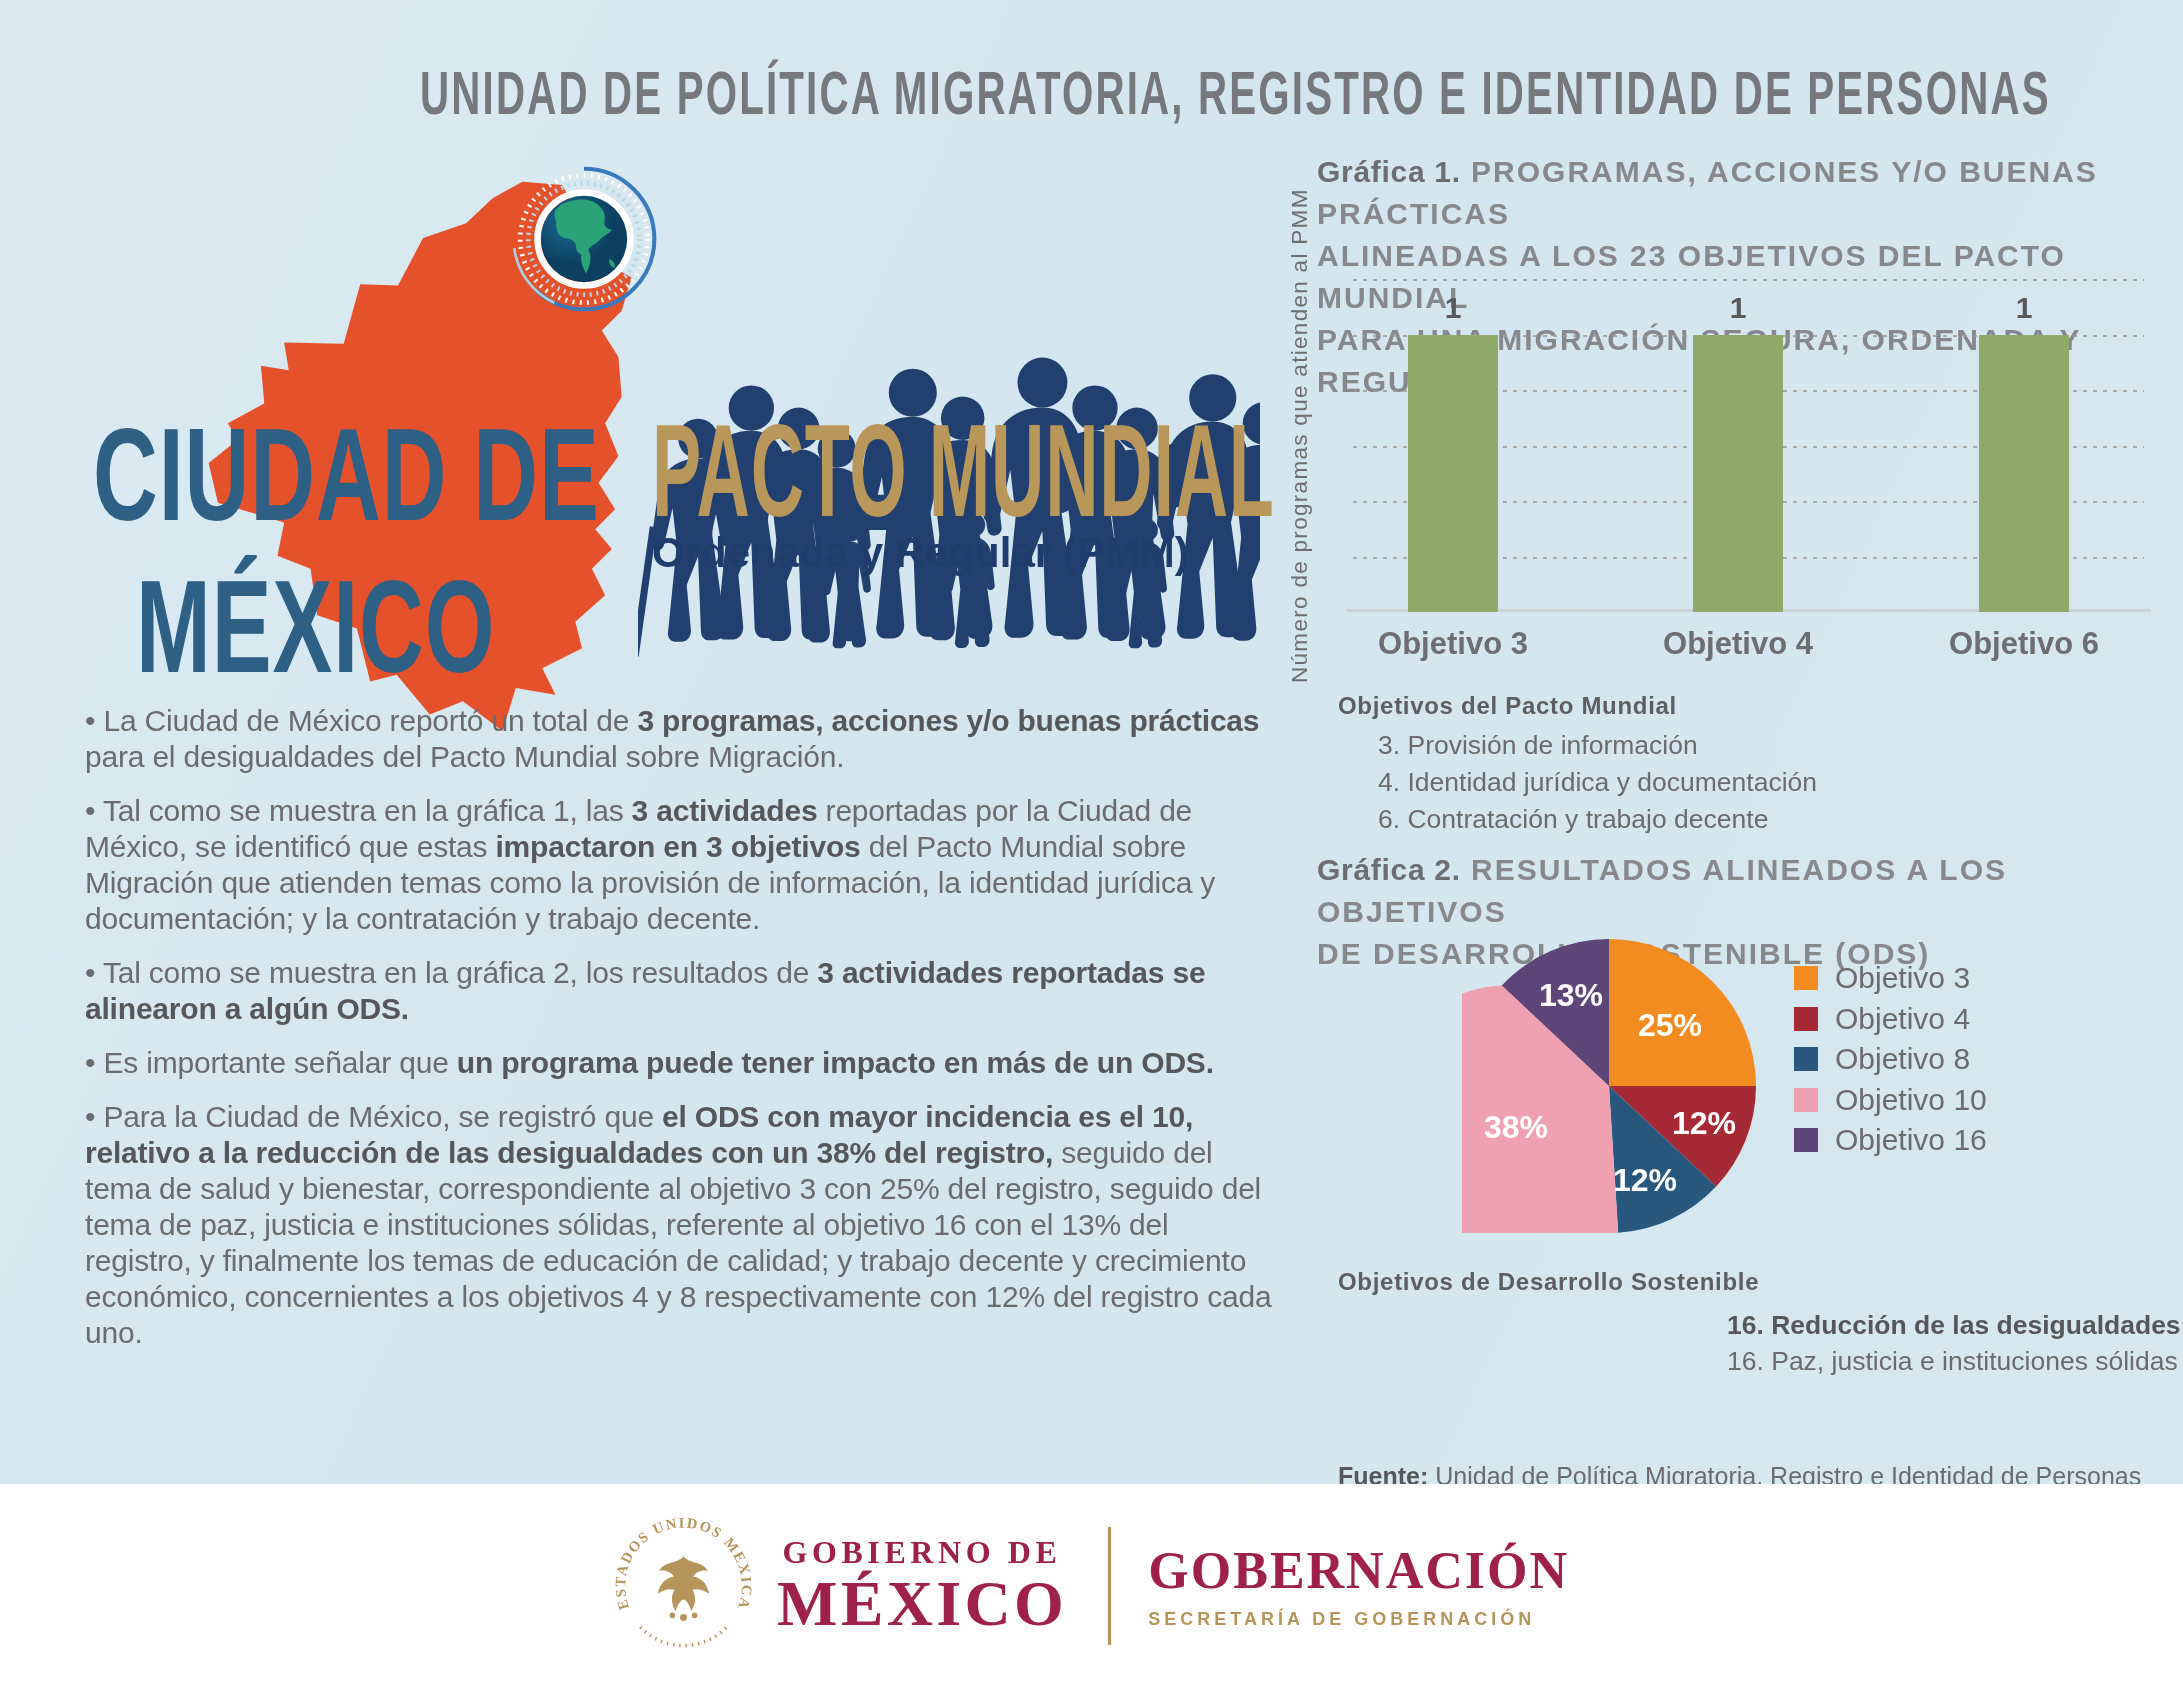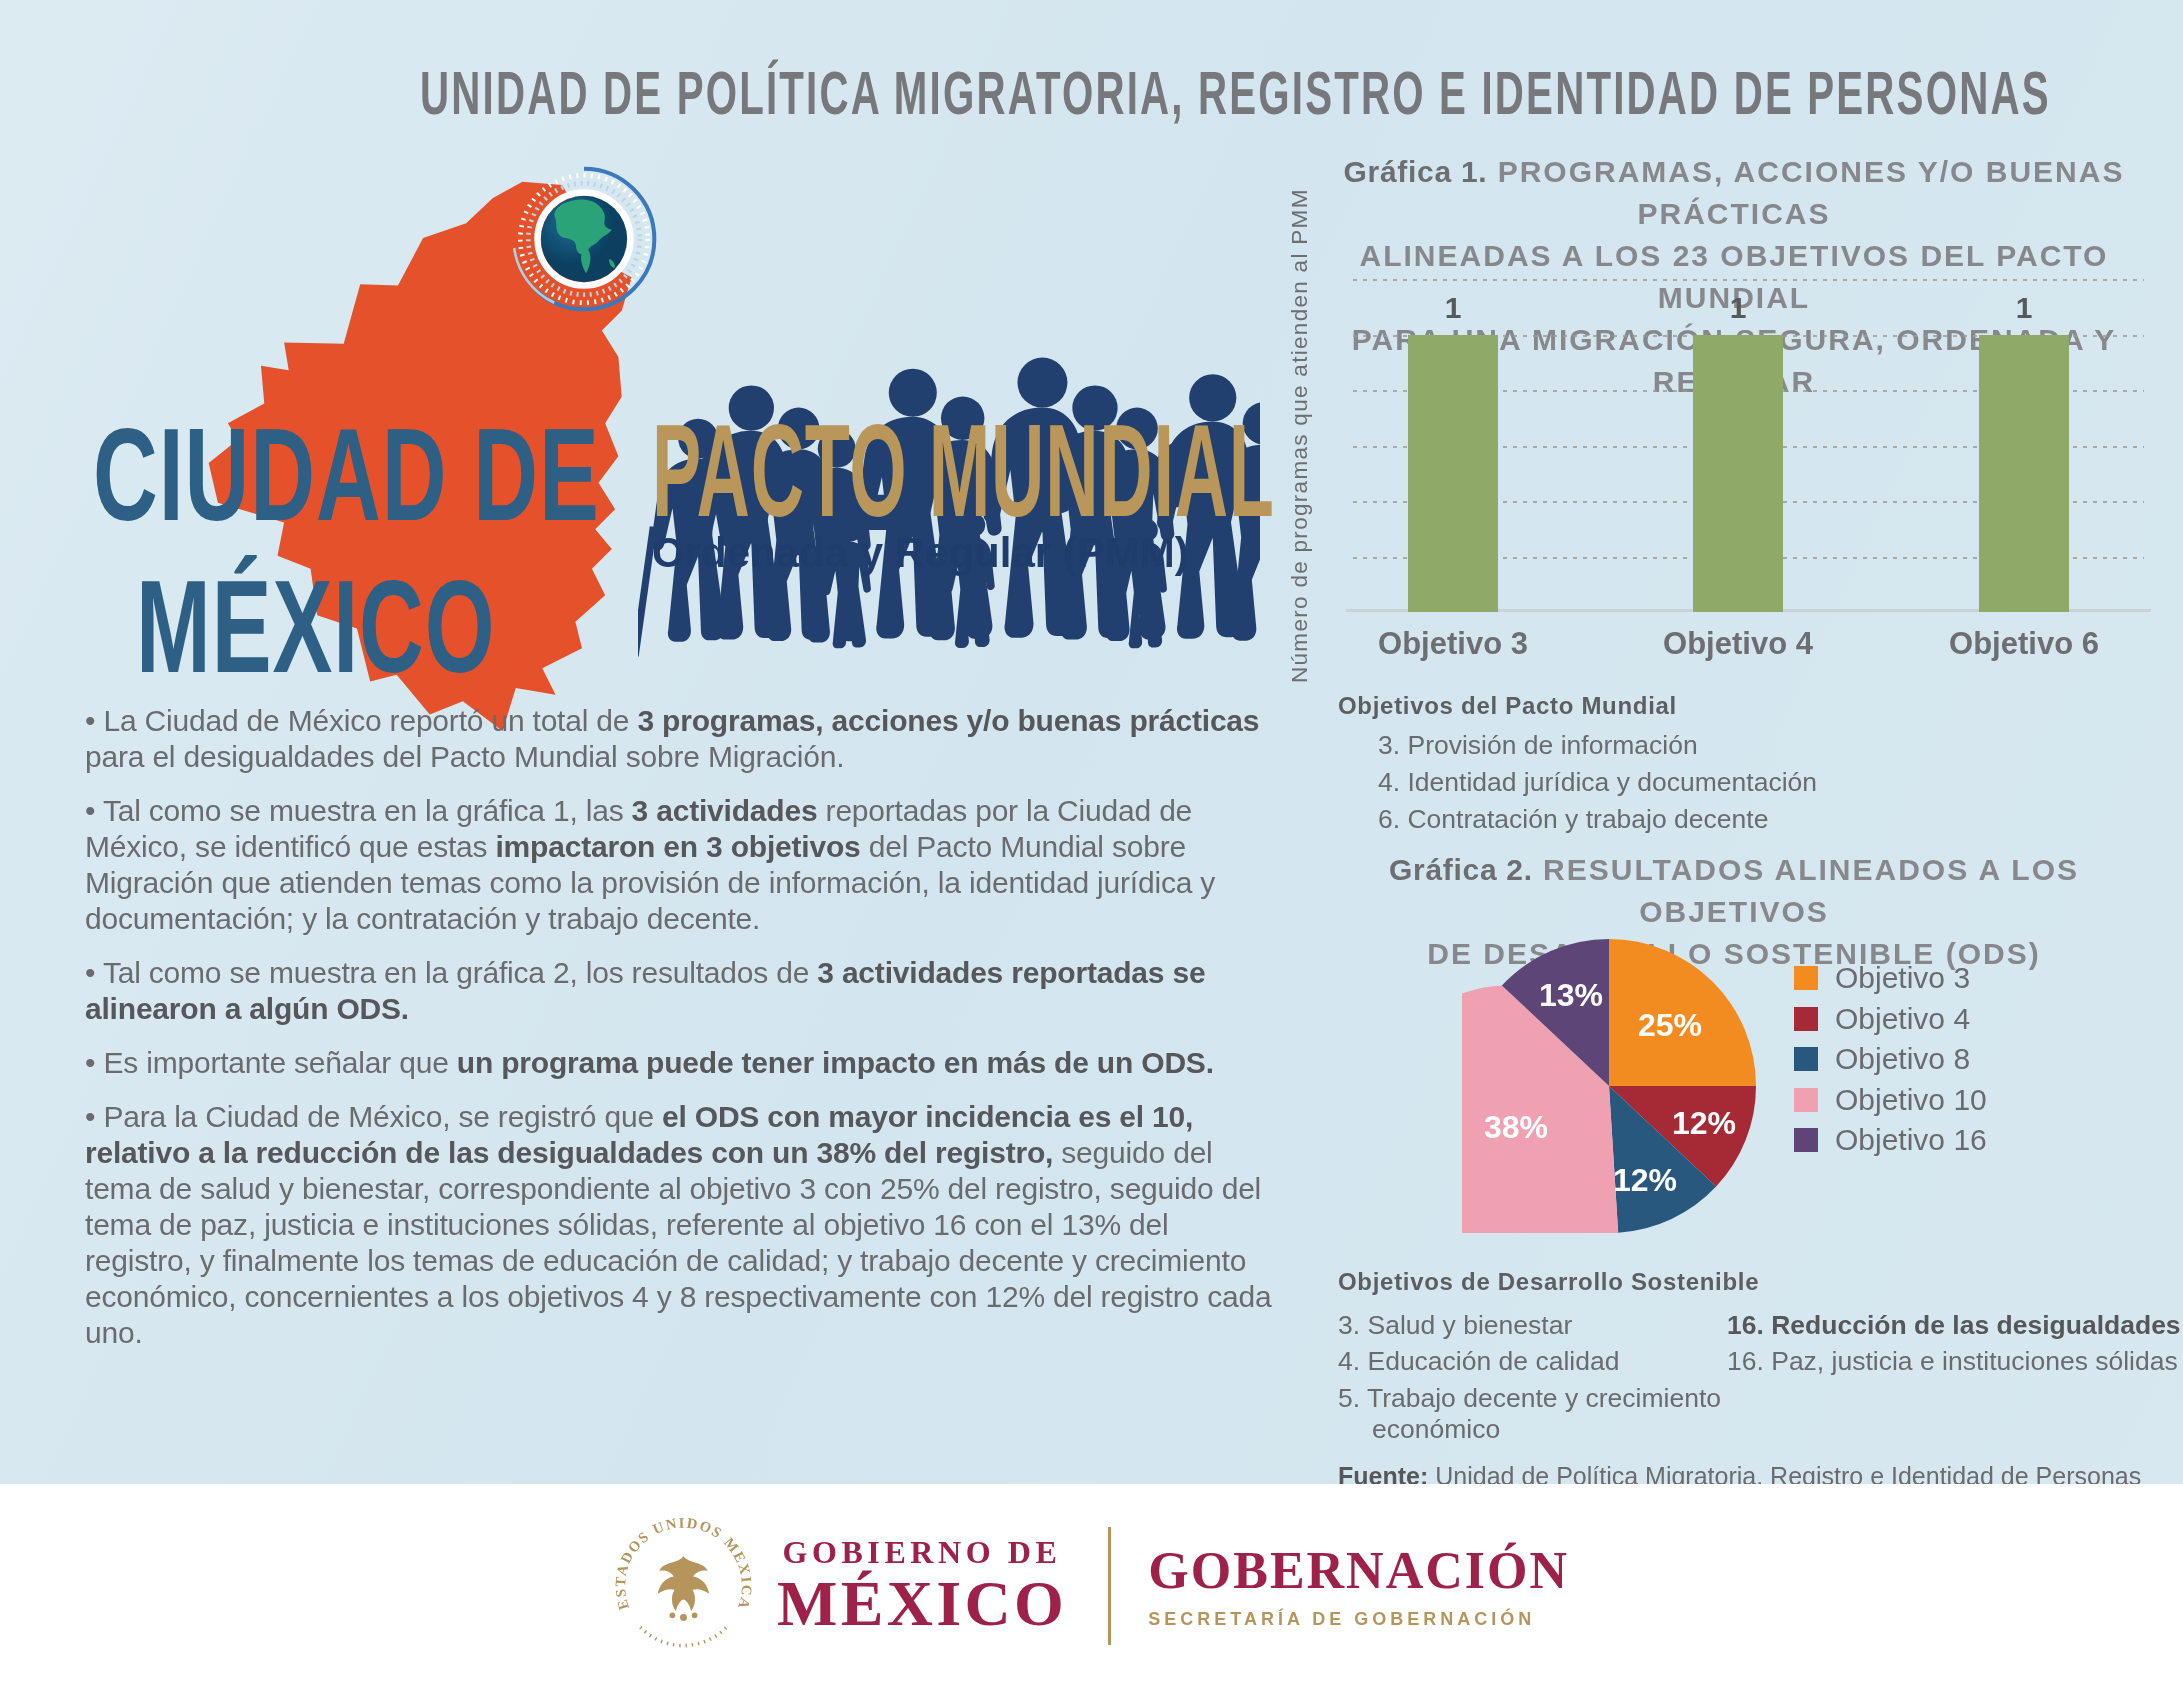--- a/index.html
+++ b/index.html
@@ -20,21 +20,21 @@
     transform:scaleX(.56);transform-origin:left top;white-space:nowrap;letter-spacing:1.3px;}
   .pacto-sub{font-weight:bold;color:#1e3d6c;font-size:42px;line-height:52px;white-space:nowrap;}
 
   
   .bullets{left:85px;top:703px;width:1191px;font-size:30px;line-height:36px;
     color:#6a6b6e;letter-spacing:-0.2px;}
   .bullets p{margin:0 0 18px 0;}
   .bullets strong{color:#56575a;}
 
   
-  .chart-title{left:1317px;width:834px;text-align:center;font-size:30px;line-height:42px;
+  .chart-title{left:1317px;width:834px;font-size:30px;line-height:42px;
     color:#87888c;letter-spacing:2px;font-weight:bold;}
   .chart-title .prefix{color:#6d6e71;letter-spacing:0.7px;}
   .ylabel{left:1287px;top:683px;transform:rotate(-90deg);transform-origin:0 0;
     font-size:22.5px;color:#6d6e71;white-space:nowrap;letter-spacing:1.3px;}
   .plot{left:1353px;top:279px;width:791px;height:333px;}
   .gridline{position:absolute;left:0;right:0;height:2px;opacity:.8;
     background:repeating-linear-gradient(90deg,#9b9b97 0 4px,transparent 4px 10px);}
   .baseline{position:absolute;left:-6.6px;right:-6.6px;bottom:0;height:2.6px;background:#c9d2d6;}
   .bar{position:absolute;width:90px;top:56px;bottom:0;}
   .bar-value{position:absolute;top:12px;width:90px;text-align:center;
@@ -236,25 +236,20 @@
       <div class="legend-swatch" style="background-color: rgb(240, 161, 177);"></div>
       <div class="legend-label">Objetivo 10</div>
     </div>
     <div class="legend-row">
       <div class="legend-swatch" style="background-color: rgb(93, 70, 119);"></div>
       <div class="legend-label">Objetivo 16</div>
     </div>
   </div>
 
   <div class="abs notes-heading" style="left:1338px;top:1268px;">Objetivos de Desarrollo Sostenible</div>
-  <div class="abs ods-col" style="left:1338px;top:1310px;width:397px;">
-    <div>3. Salud y bienestar</div>
-    <div>4. Educación de calidad</div>
-    <div>5. Trabajo decente y crecimiento económico</div>
-  </div>
   <div class="abs ods-col" style="left:1727px;top:1310px;width:457px;">
     <div class="bold nowrap">16. Reducción de las desigualdades</div>
     <div class="nowrap">16. Paz, justicia e instituciones sólidas</div>
   </div>
 
   <div class="abs fuente">
     <strong>Fuente:</strong><span> Unidad de Política Migratoria, Registro e Identidad de Personas</span>
   </div>
 
   <div class="abs footer">

